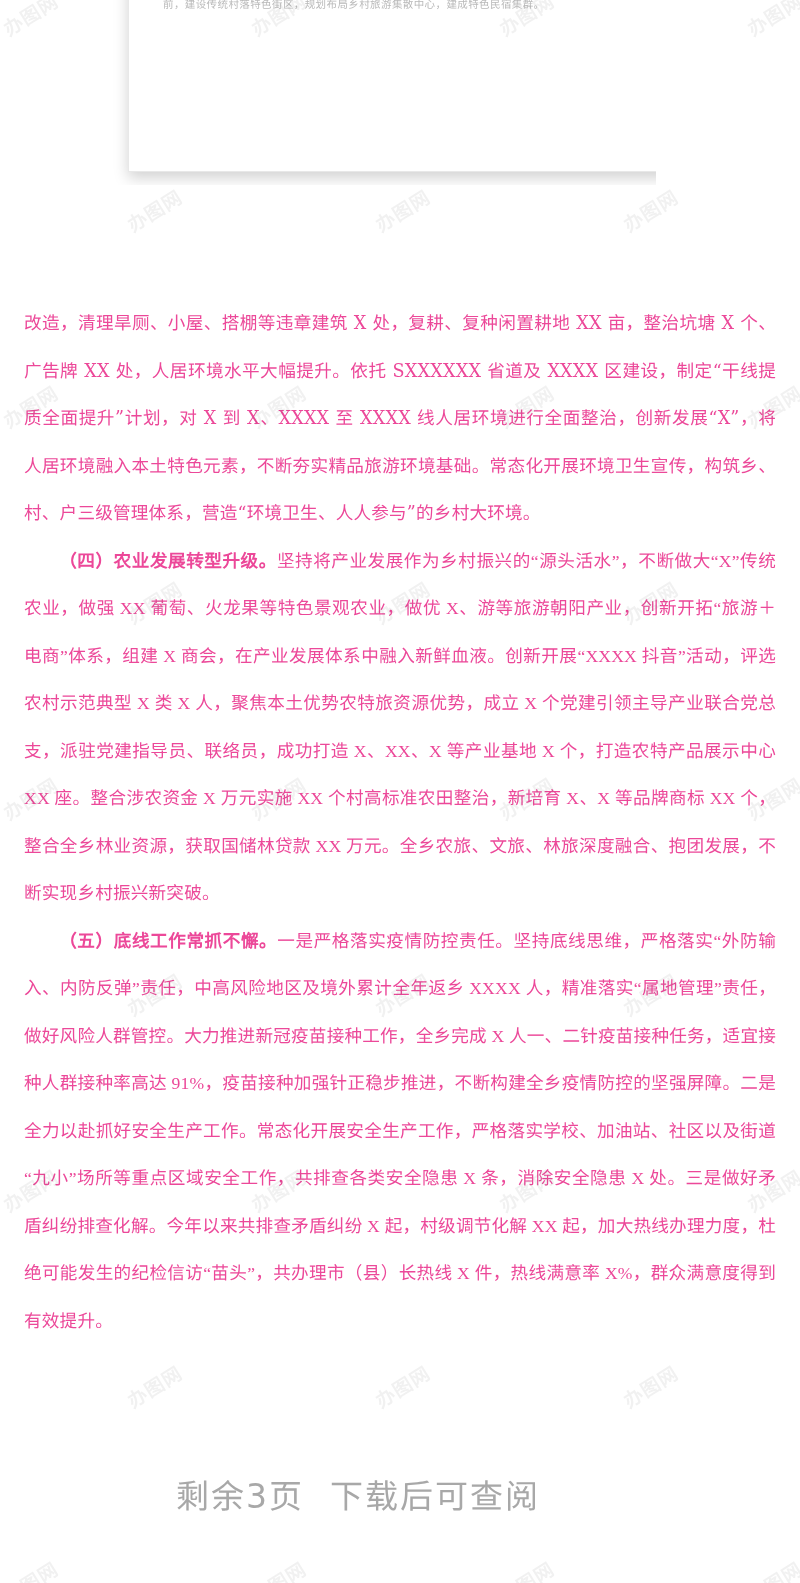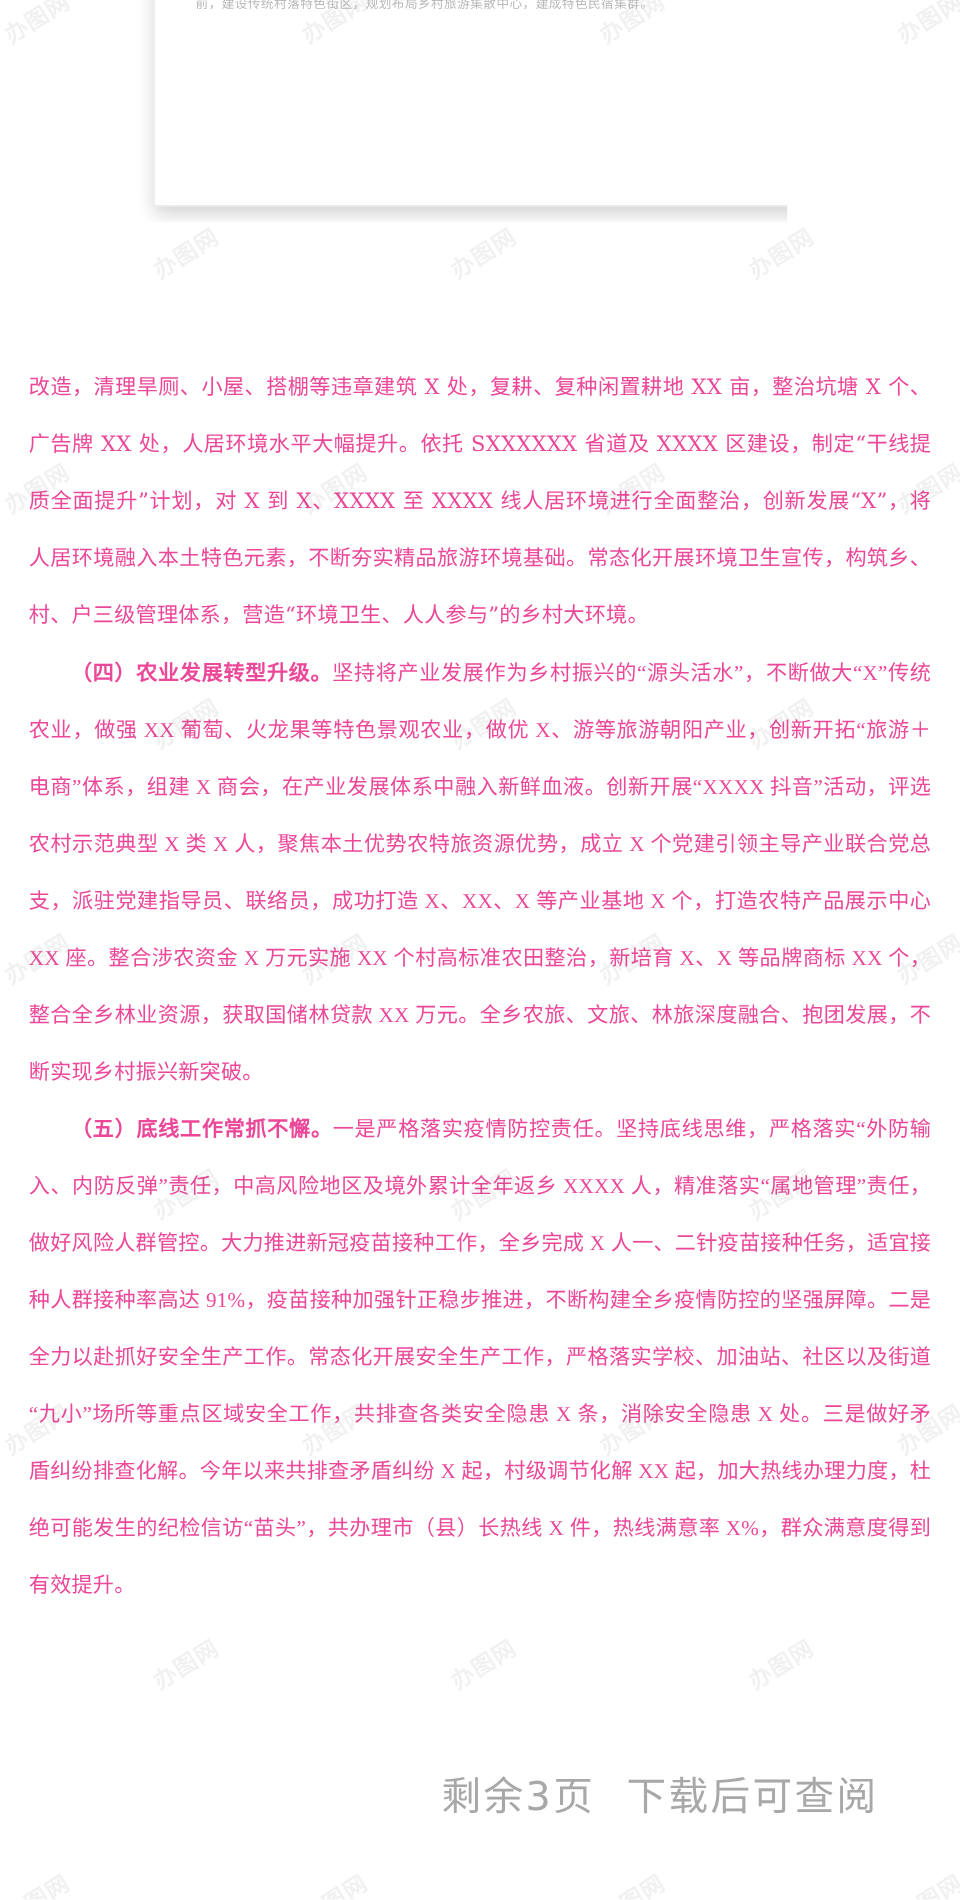--- a/index.html
+++ b/index.html
@@ -108,23 +108,22 @@
     white-space: nowrap;
     letter-spacing: 1px;
   }
 
   
   .footer {
     position: absolute;
     left: 0;
     top: 1470px;
     width: 716px;
-    text-align: right;
+    text-align: center;
     z-index: 4;
-    margin-left: 16px;
   }
   .footer-text {
     display: inline-block;
     font-family: "DejaVu Sans", "Liberation Sans", sans-serif;
     font-size: 33px;
     color: #a8a8a8;
     letter-spacing: 2px;
     font-weight: 400;
   }
   .footer-gap { display: inline-block; width: 26px; }

